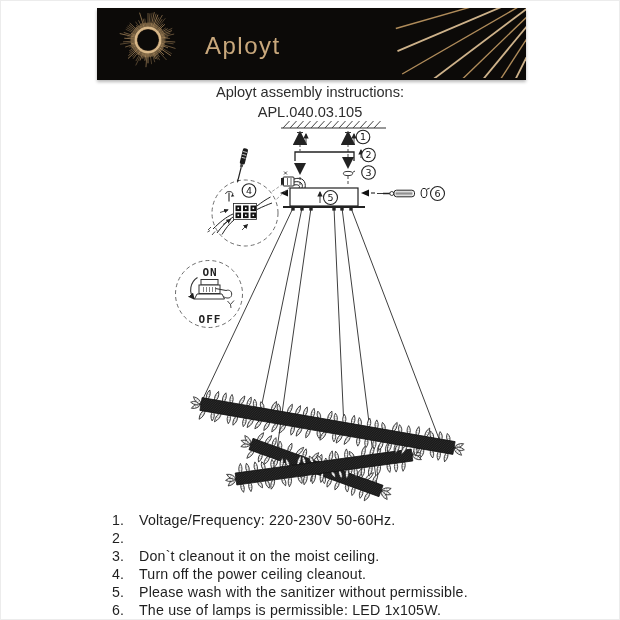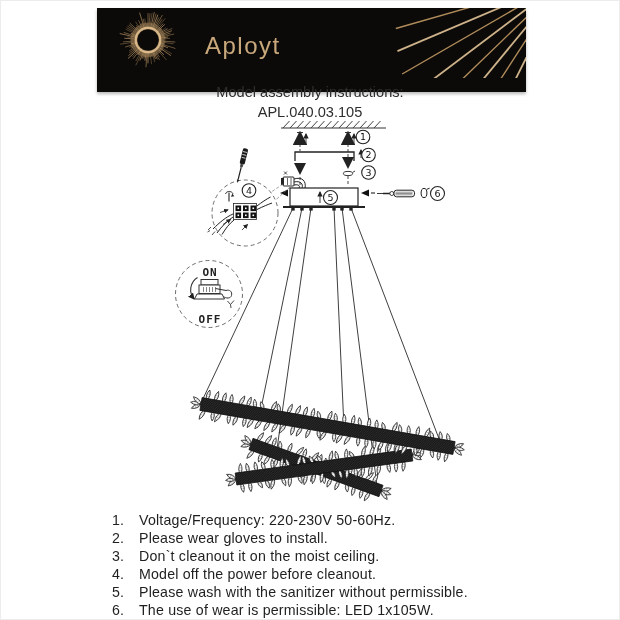--- a/index.html
+++ b/index.html
@@ -1,18 +1,18 @@
 <!DOCTYPE html>
 <html><head>
 <meta charset="utf-8">
 <style>
   html,body{margin:0;padding:0;background:#fff;}
   .page{position:relative;width:620px;height:620px;background:#ffffff;overflow:hidden;
         font-family:"Liberation Sans",sans-serif;box-shadow:inset 0 0 0 1px #ececec;}
-  .header{position:absolute;left:97px;top:8px;width:429px;height:84px;background:#0c0a08;
+  .header{position:absolute;left:97px;top:8px;width:429px;height:72px;background:#0c0a08;
           overflow:hidden;box-shadow:0 2px 3px rgba(0,0,0,.28);}
   .header svg{position:absolute;left:0;top:0;}
   .brand{position:absolute;left:108px;top:24px;font-size:24px;letter-spacing:1.5px;
          color:#c9a87c;font-weight:400;}
   .title-line{position:absolute;left:0;right:0;text-align:center;color:#2d2d2d;}
   #heading{top:84px;font-size:14.6px;}
   #model{top:104px;font-size:14.6px;}
   #diagram{position:absolute;left:0;top:0;}
   .ins{position:absolute;left:112px;top:512px;width:470px;color:#1f1f1f;font-size:14.2px;
        line-height:17.9px;letter-spacing:.2px;}
@@ -125,21 +125,21 @@
           <line x1="443.54244678848585" y1="-4.381615404394097" x2="324.1320399322698" y2="110.93167409179944" stroke="#b9935f" stroke-width="1.4" opacity="0.95"></line>
           <line x1="440.84639265839206" y1="-7.538289212830364" x2="313.06471105082517" y2="88.75211449149734" stroke="#d9bc92" stroke-width="1.8" opacity="0.95"></line>
           <line x1="438.5551362713291" y1="-11.000000000000004" x2="305.1872240885255" y2="65.99999999999999" stroke="#b9935f" stroke-width="1.4" opacity="0.95"></line>
           <line x1="436.70283498261705" y1="-14.715141631364679" x2="300.46811667165593" y2="43.1130653850479" stroke="#d9bc92" stroke-width="1.8" opacity="0.95"></line>
           <line x1="435.3171023380972" y1="-18.628329902222013" x2="298.8179415148559" y2="20.512174623791942" stroke="#b9935f" stroke-width="1.4" opacity="0.95"></line>
         </g>
     </svg>
     <div class="brand">Aployt</div>
   </div>
 
-  <div class="title-line" id="heading">Model assembly instructions:</div>
+  <div class="title-line" id="heading">Aployt assembly instructions:</div>
   <div class="title-line" id="model">APL.040.03.105</div>
 
   <svg id="diagram" width="620" height="620" viewBox="0 0 620 620">
     <defs>
       <pattern id="barp" width="2.4" height="2.4" patternUnits="userSpaceOnUse">
         <rect width="2.4" height="2.4" fill="#191919"></rect>
         <path d="M0,2.4 L2.4,0" stroke="#3e3e3e" stroke-width="0.5"></path>
       </pattern>
       <pattern id="leafp" width="2.4" height="2.4" patternUnits="userSpaceOnUse">
         <rect width="2.4" height="2.4" fill="#f7f7f7"></rect>
@@ -485,32 +485,31 @@
     </g>
   </svg>
 
   <div class="ins" id="ins-list">
       <div class="row">
         <span class="n">1.</span>
         <span class="t">Voltage/Frequency: 220-230V 50-60Hz.</span>
       </div>
       <div class="row">
         <span class="n">2.</span>
-        <span class="t">Please wear gloves to install.</span>
       </div>
       <div class="row">
         <span class="n">3.</span>
         <span class="t">Don`t cleanout it on the moist ceiling.</span>
       </div>
       <div class="row">
         <span class="n">4.</span>
-        <span class="t">Model off the power before cleanout.</span>
+        <span class="t">Turn off the power ceiling cleanout.</span>
       </div>
       <div class="row">
         <span class="n">5.</span>
         <span class="t">Please wash with the sanitizer without permissible.</span>
       </div>
       <div class="row">
         <span class="n">6.</span>
-        <span class="t">The use of wear is permissible: LED 1x105W.</span>
+        <span class="t">The use of lamps is permissible: LED 1x105W.</span>
       </div>
     </div>
 </div>
 
 </body></html>

